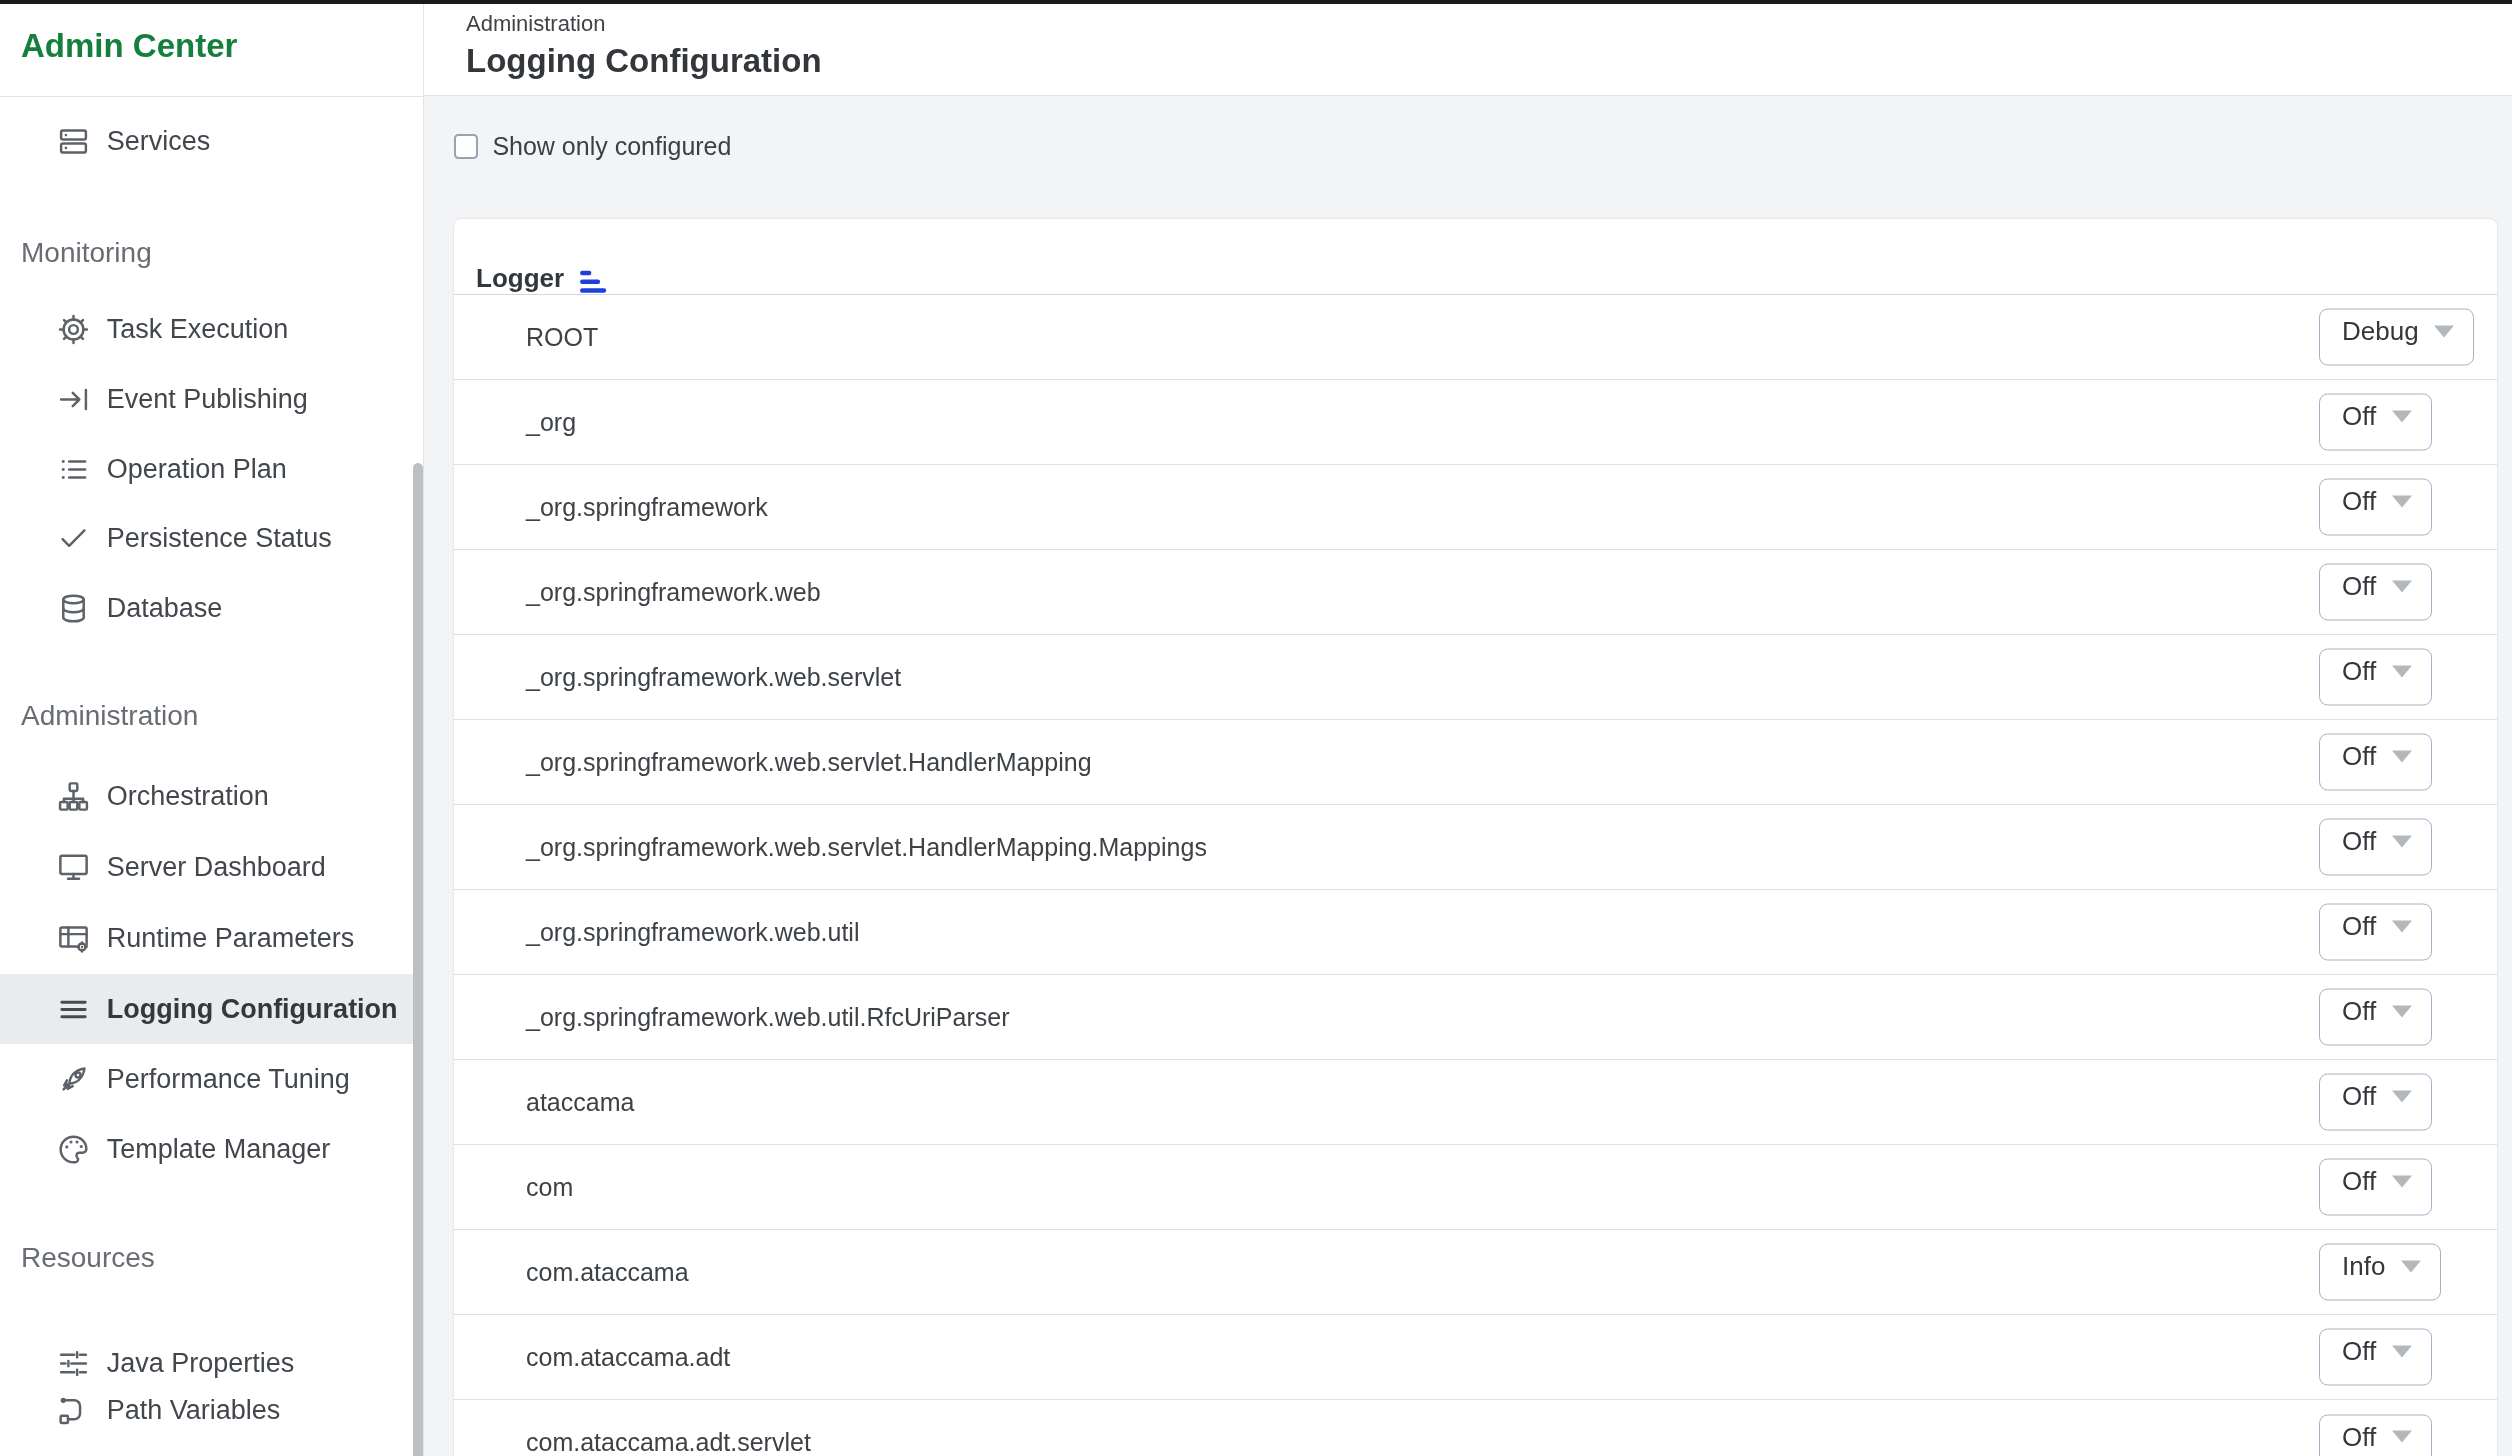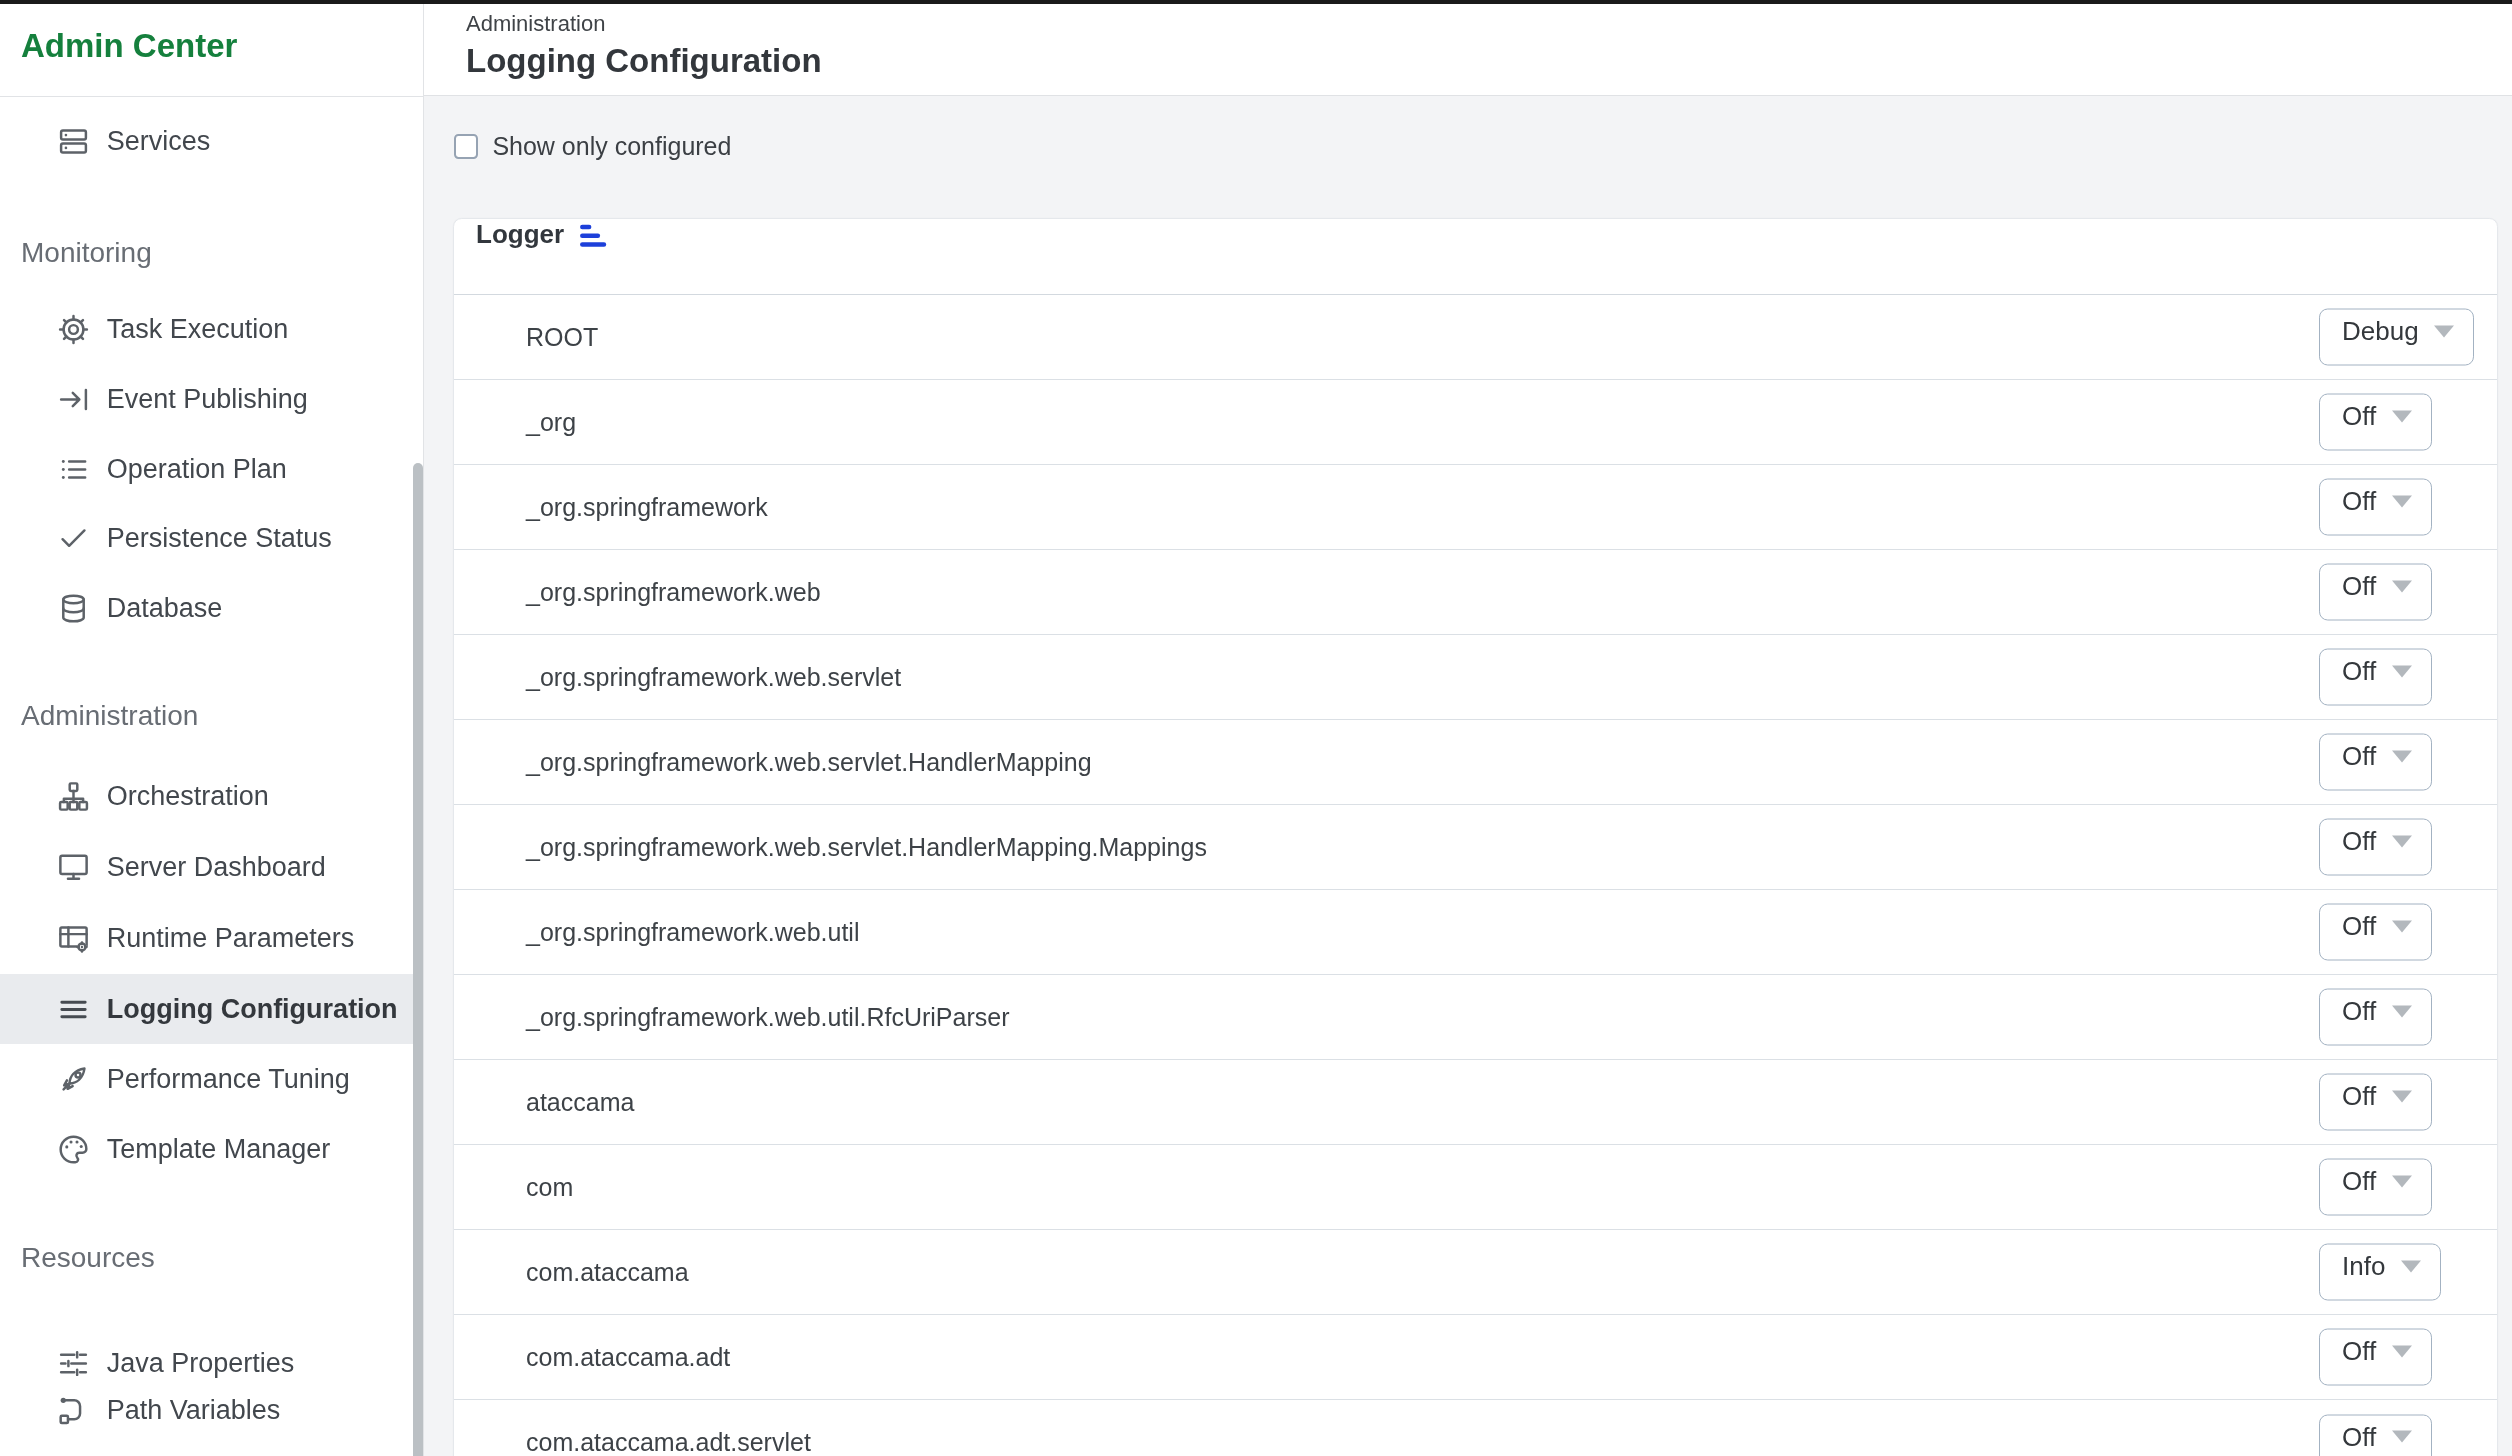--- a/index.html
+++ b/index.html
@@ -34,21 +34,21 @@
   .main-body { position:relative; flex:1 1 auto; background:#f3f4f6; }
 
   .checkbox-row { position:absolute; left:30px; top:36px; display:flex; align-items:center; gap:14px;justify-content:flex-end; }
   .checkbox { width:24.4px; height:24.4px; border:2.2px solid #96a3b3; border-radius:4.4px;
               background:#ffffff; cursor:pointer; }
   .checkbox-label { font-size:25px; color:#3b3f44; }
 
   .card { position:absolute; left:29px; top:122px; width:2045px; height:1307px;
           background:#ffffff; border:0.9px solid #e5e8ec; border-radius:8.7px; overflow:hidden;
           box-shadow:0 0.9px 1.7px rgba(0,0,0,0.04); }
-  .card-header { height:76px; display:flex; align-items:flex-start; padding-left:22px;
+  .card-header { height:76px; display:flex; align-items:flex-end; padding-left:22px;
                  border-bottom:1.7px solid #d3d9df; }
   .card-header-label { font-size:26px; font-weight:700; color:#32373d; }
   .sort-icon { margin-left:15.7px; margin-top:5.2px; }
 
   .t-row { position:relative; height:85px; border-bottom:1.7px solid #dbe0e5;
            display:flex; align-items:center; }
   .t-row:last-child { border-bottom:none; }
   .logger-name { margin-left:72px; font-size:25px; color:#3d4247; white-space:nowrap; }
   .level-select { position:absolute; left:1865px; top:50%; transform:translateY(-50%);
                   height:57px; display:inline-flex; align-items:center; padding:0 19px 12px 22px; gap:15.7px;

